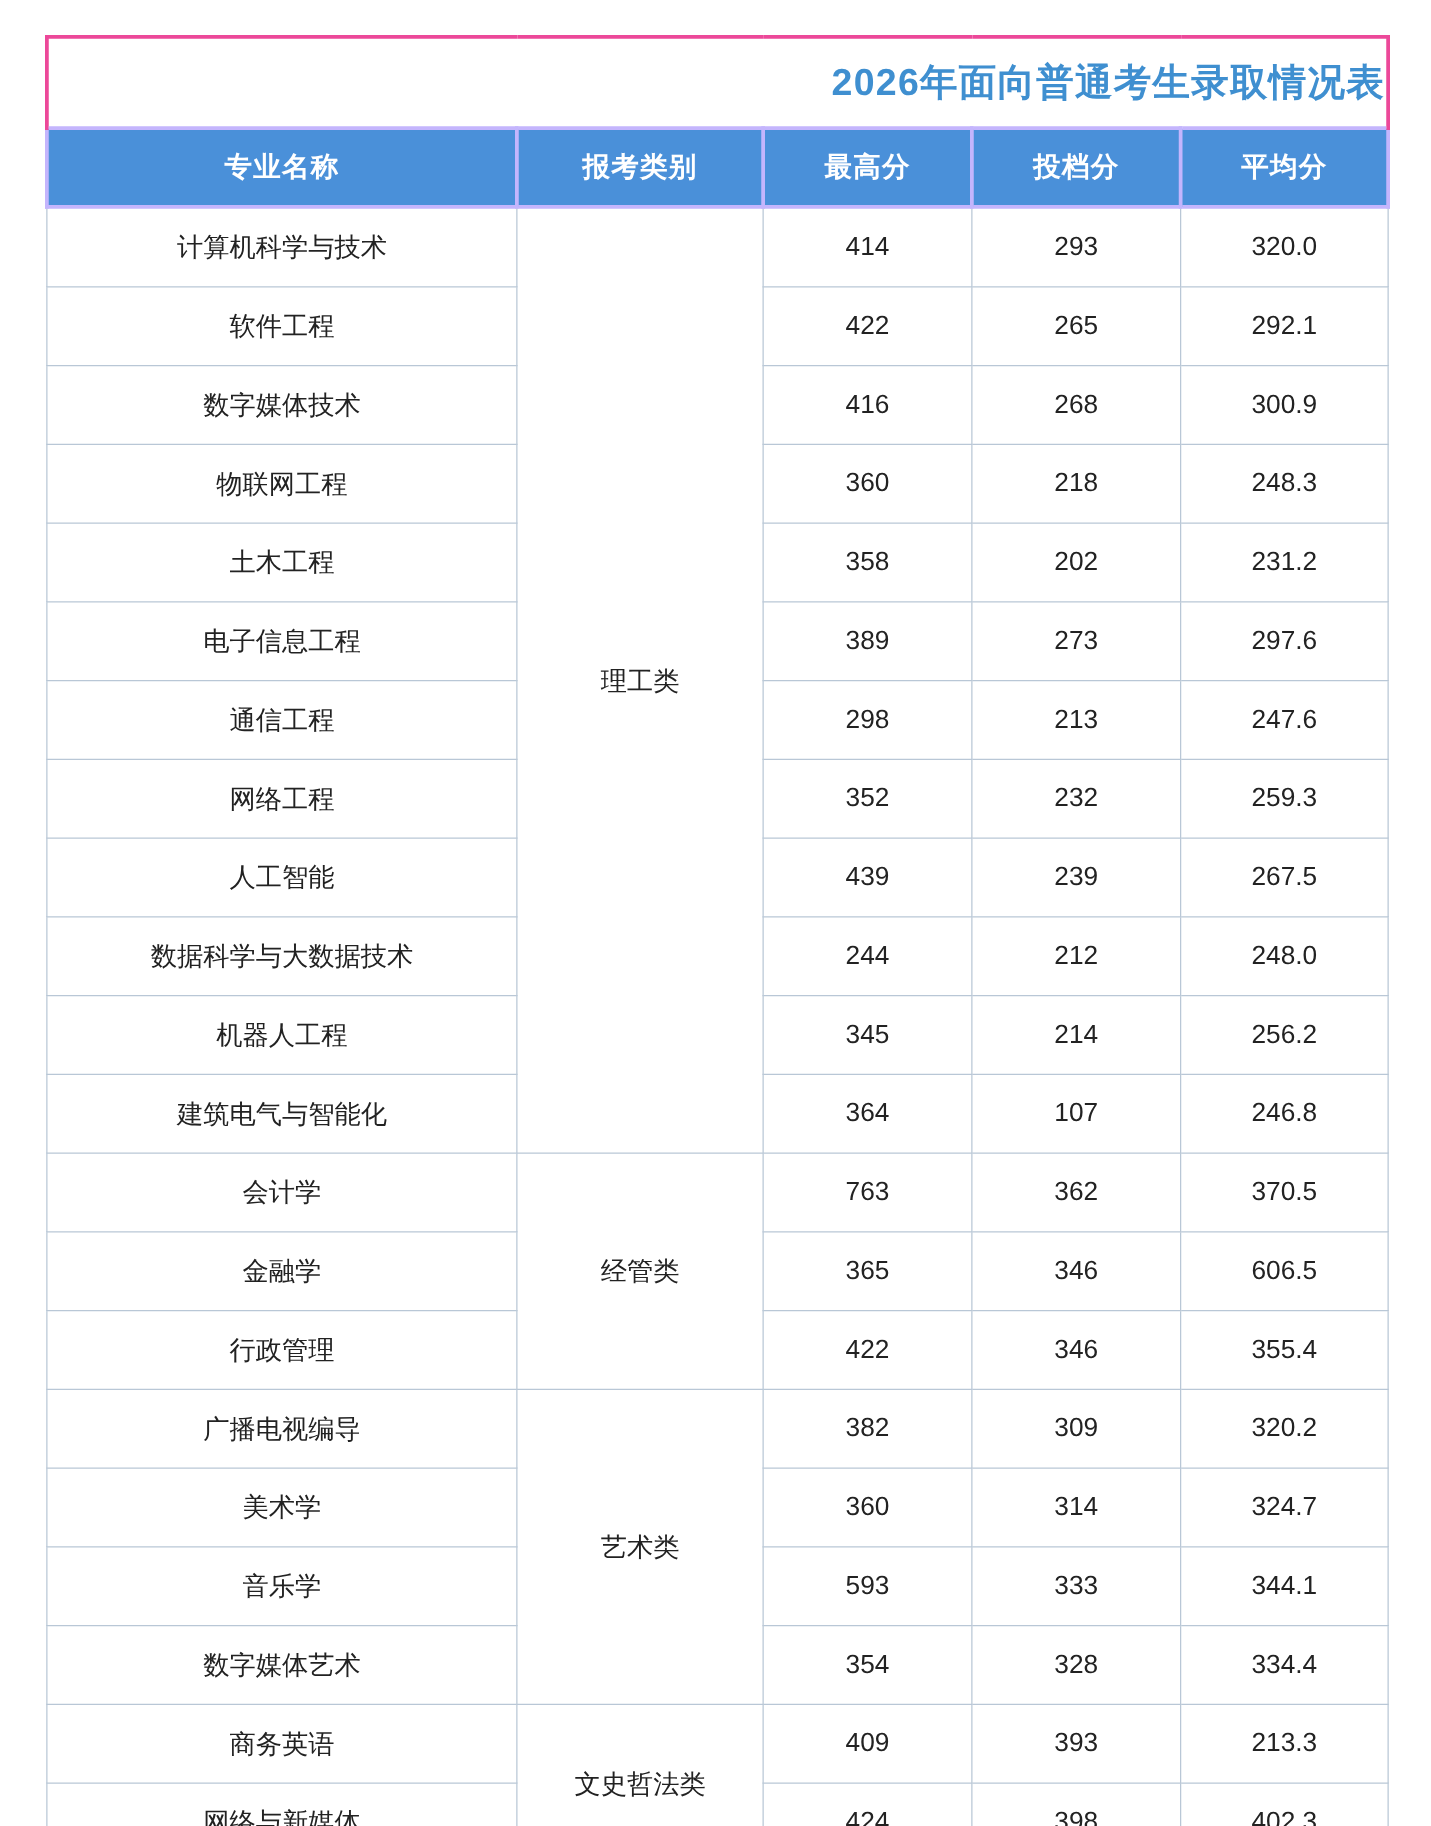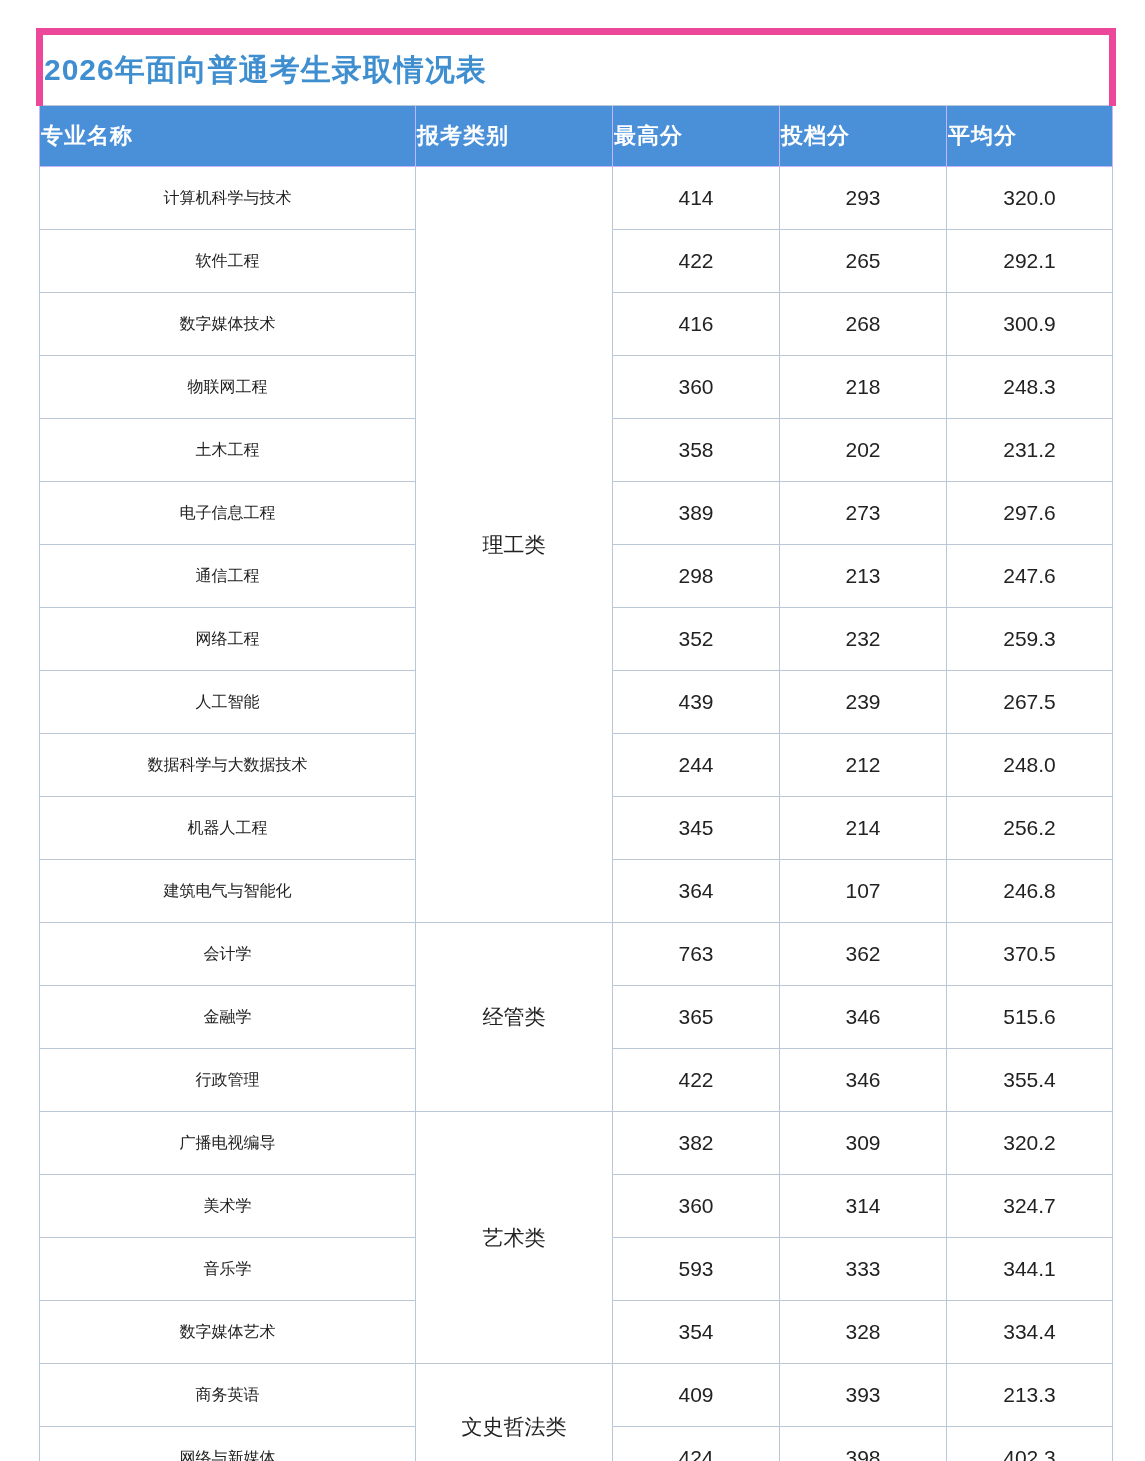--- a/index.html
+++ b/index.html
@@ -24,53 +24,53 @@
     width: 1073px;
     table-layout: fixed;
   }
   table.score-table col.c-major  { width: 376px; }
   table.score-table col.c-cat    { width: 197px; }
   table.score-table col.c-max    { width: 167px; }
   table.score-table col.c-cut    { width: 167px; }
   table.score-table col.c-avg    { width: 166px; }
 
   .title-cell {
-    text-align: left;
+    text-align: right;
     vertical-align: middle;
     height: 68px;
-    border: 7px solid #ec4899;
+    border: 3px solid #ec4899;
     border-bottom: 1px solid #b9c7d6;
     background: #ffffff;
     color: #3f8fd0;
     font-size: 30px;
     font-weight: bold;
     letter-spacing: 1px;
   }
   thead.head-row th {
     background: #4a90d9;
     color: #ffffff;
     font-size: 22px;
     font-weight: bold;
     height: 58px;
-    border: 1px solid #c4b5fd;
-    text-align: left;
+    border: 3px solid #c4b5fd;
+    text-align: center;
     vertical-align: middle;
     letter-spacing: 1px;
   }
   tbody td {
     border: 1px solid #b9c7d6;
     height: 60px;
     text-align: center;
     vertical-align: middle;
     font-size: 21px;
     color: #222222;
     background: #ffffff;
   }
   tbody td.major {
-    font-size: 16px;
+    font-size: 21px;
   }
   tbody td.cat {
     font-size: 21px;
   }
   tbody td.num {
     font-size: 21px;
   }
 </style>
 </head>
 <body>
@@ -176,21 +176,21 @@
           <td class="major">会计学</td>
           <td class="cat" rowspan="3">经管类</td>
           <td class="num">763</td>
           <td class="num">362</td>
           <td class="num">370.5</td>
         </tr>
         <tr>
           <td class="major">金融学</td>
           <td class="num">365</td>
           <td class="num">346</td>
-          <td class="num">515.6</td>
+          <td class="num">606.5</td>
         </tr>
         <tr>
           <td class="major">行政管理</td>
           <td class="num">422</td>
           <td class="num">346</td>
           <td class="num">355.4</td>
         </tr>
         <tr>
           <td class="major">广播电视编导</td>
           <td class="cat" rowspan="4">艺术类</td>

